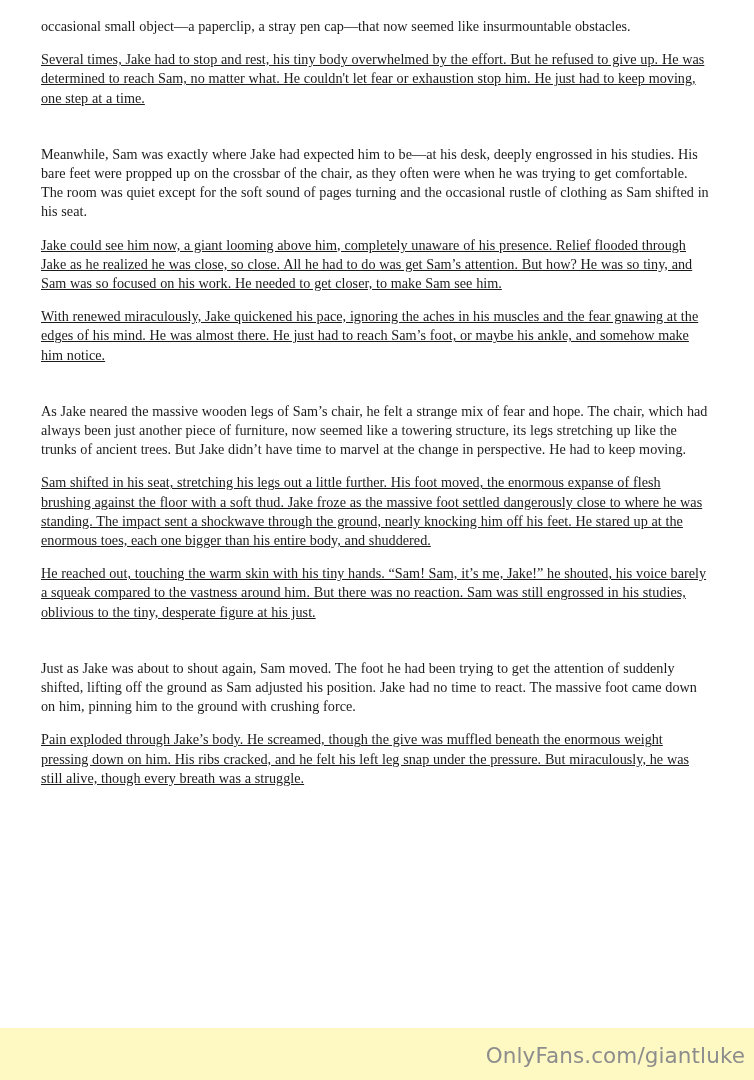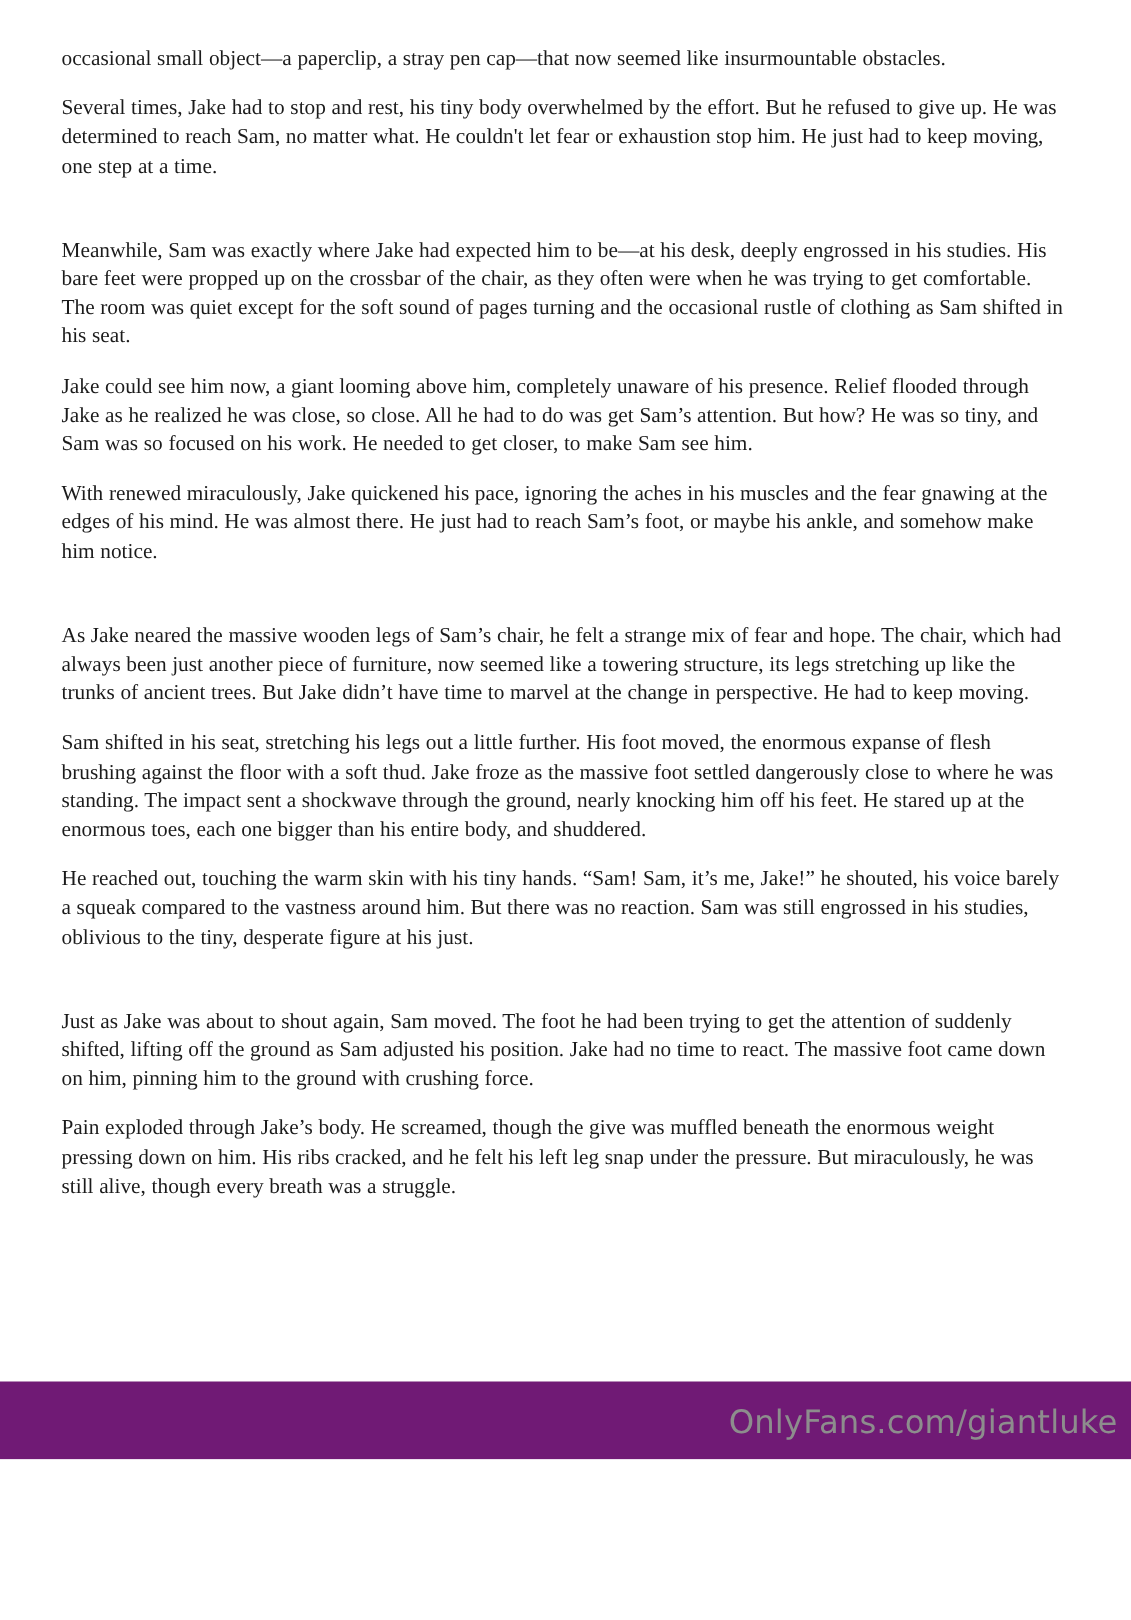--- a/index.html
+++ b/index.html
@@ -7,53 +7,52 @@
     margin: 0;
     padding: 0;
     background: #ffffff;
   }
   body {
     font-family: "Liberation Serif", "DejaVu Serif", serif;
   }
   #page {
     position: relative;
     width: 754px;
-    height: 960px;
+    height: 1080px;
     background: #ffffff;
     overflow: hidden;
     box-sizing: border-box;
-    margin-top: 13px;
   }
   #text-column {
     position: absolute;
     left: 41px;
     top: 17px;
     width: 671px;
   }
   .para {
     margin: 0;
     font-family: "Liberation Serif", "DejaVu Serif", serif;
     font-size: 14.2px;
     line-height: 19.2px;
     color: #1b1b1b;
     text-align: left;
     letter-spacing: 0.01px;
     word-spacing: 0.2px;
   }
-  .gap-normal { margin-top: 14px; }
+  .gap-normal { margin-top: 14px; text-decoration: underline; }
   .gap-large  { margin-top: 37px; font-family: Liberation Serif, serif; }
   .gap-none   { margin-top: 0; }
 
   #watermark-bar {
     position: absolute;
     left: 0;
     bottom: 0;
     width: 754px;
     height: 52px;
-    background: #701a75;
+    background: #fef9c3;
   }
   #watermark-text {
     position: absolute;
     right: 9px;
     bottom: 12px;
     font-family: "DejaVu Sans", "Liberation Sans", sans-serif;
     font-size: 21.5px;
     font-weight: 400;
     color: #8d8d8d;
     letter-spacing: 0.1px;

